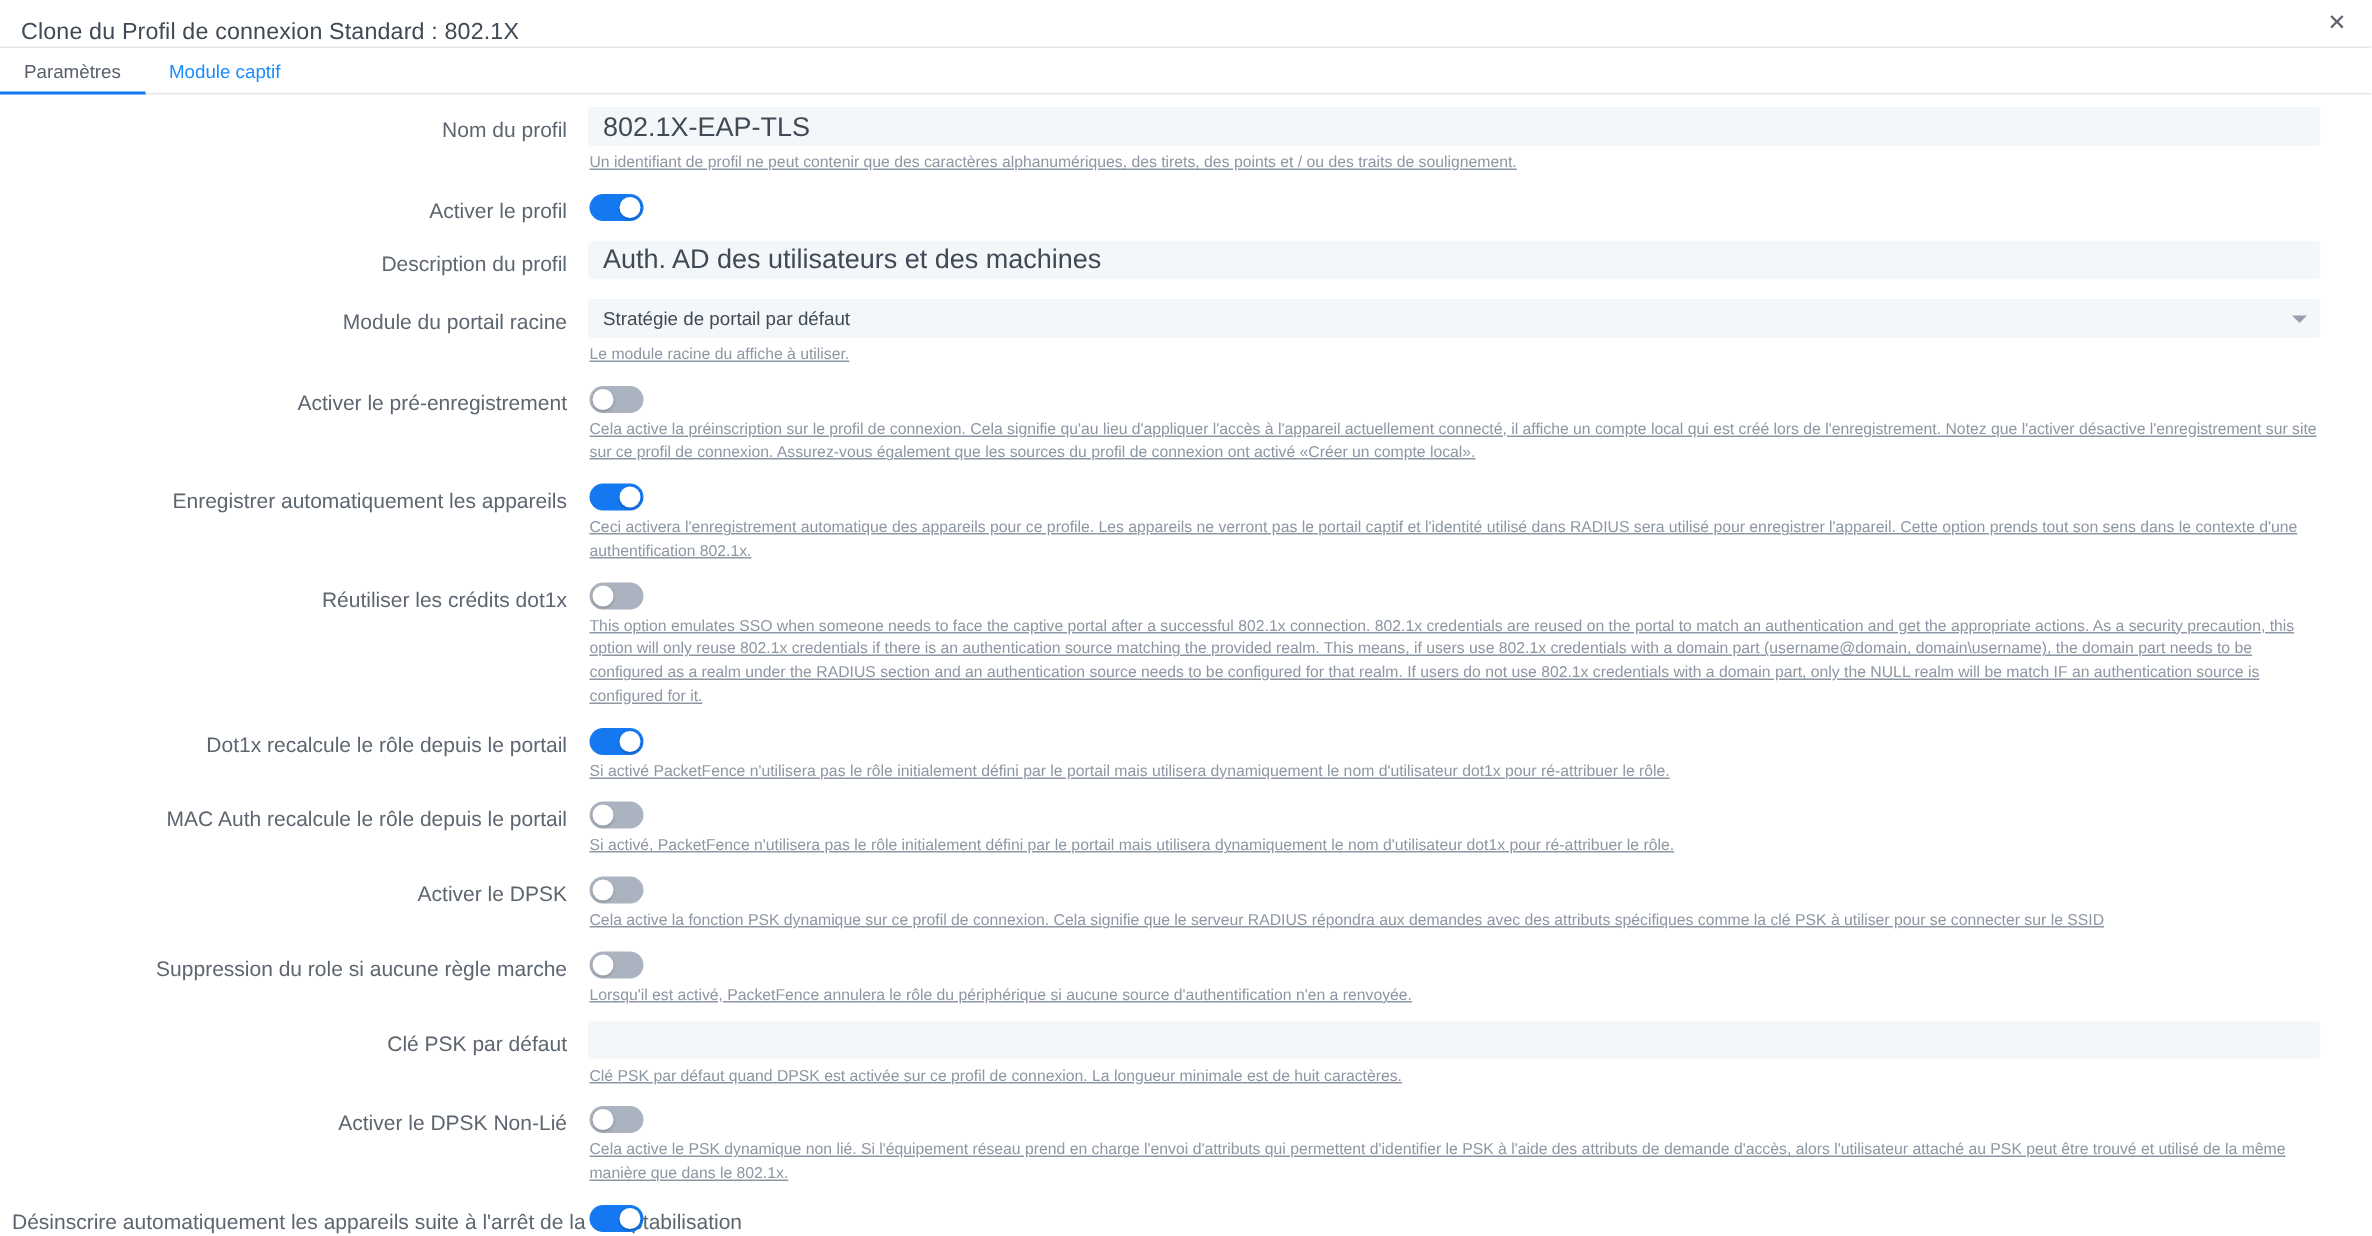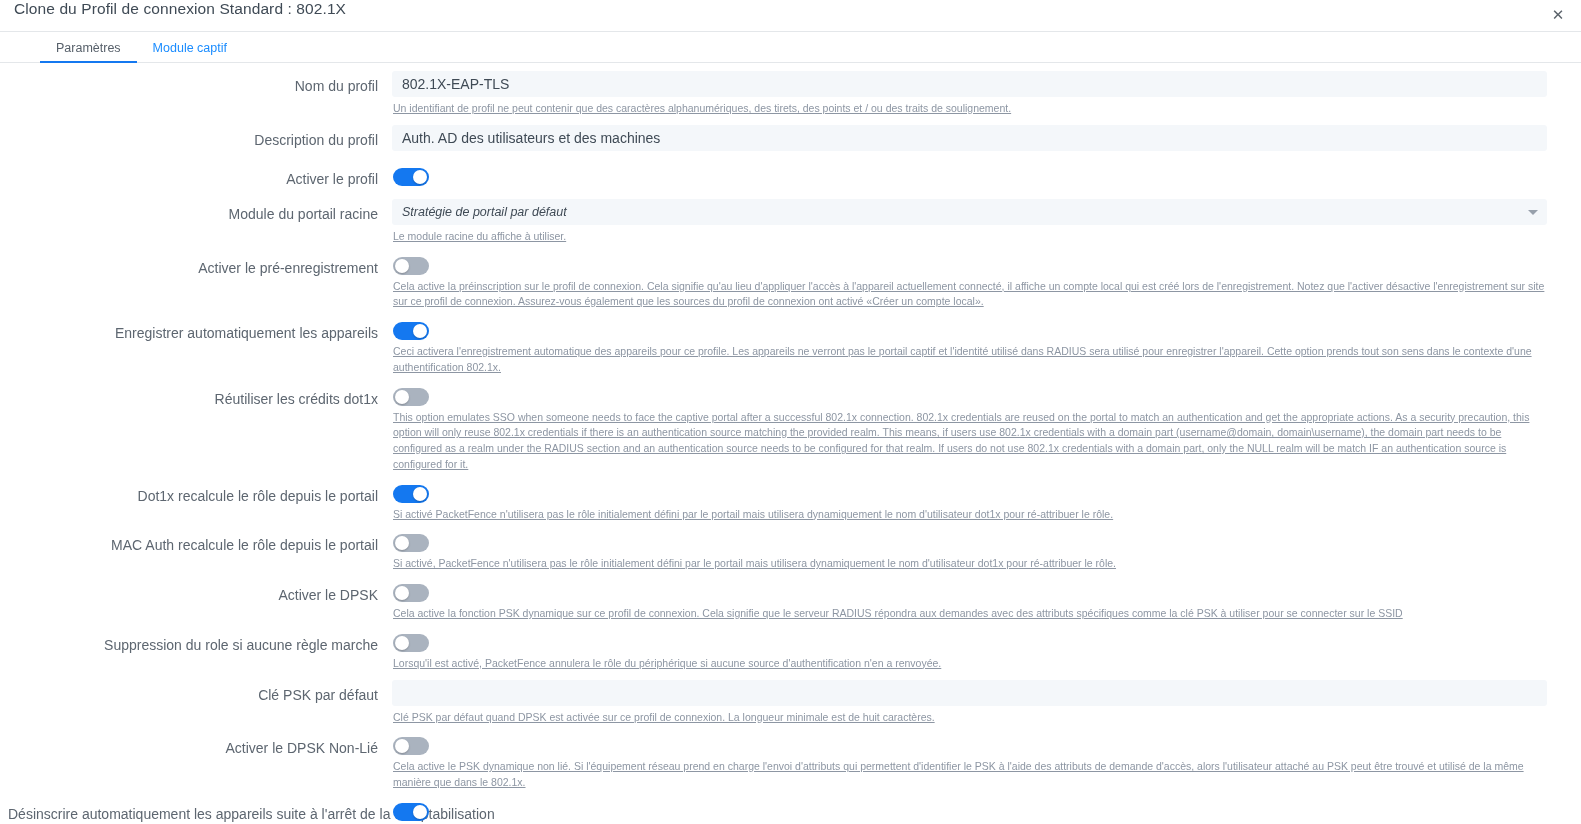--- a/index.html
+++ b/index.html
@@ -18,21 +18,21 @@
     display: flex; flex-direction: column;
   }
 
   
   .modal-header {
     position: relative;
     height: 32px;
     min-height: 32px;
     border-bottom: 1px solid #e4e7ea;
     display: flex;
-    align-items: flex-start;
+    align-items: flex-end;
     padding: 0 12px 0 14px;
     background: #ffffff;
   }
   .modal-title {
     font-size: 15.5px;
     color: #3f4a55;
     font-weight: 400;
     letter-spacing: 0.1px;
     white-space: nowrap;
   }
@@ -64,21 +64,21 @@
     position: relative;
     padding: 0 16px 8px 16px;
     font-size: 12.5px;
     line-height: 1;
     cursor: pointer;
     color: #1a8cff;
     background: none; border: none;
     font-family: inherit;
     white-space: nowrap;
   }
-  .tab.active { color: #57606a; margin-left: 40px; }
+  .tab.active { color: #57606a; }
   .tab.active::after {
     content: "";
     position: absolute;
     left: 0; right: 0; bottom: -1px;
     height: 2px;
     background: #1478f0;
   }
 
   
   .form-scroll {
@@ -114,21 +114,21 @@
   .fcontrol { min-width: 0; padding-right: 0; }
 
   .finput {
     display: block;
     width: 100%;
     height: 26px;
     background: #f4f7fa;
     border: 1px solid transparent;
     border-radius: 3px;
     padding: 0 9px;
-    font-size: 14px;
+    font-size: 18px;
     color: #3f4a55;
     font-family: inherit;
     outline: none;
   }
   .finput::placeholder { color: #9aa3ad; }
 
   .fselect-wrap { position: relative; }
   .fselect {
     display: block;
     width: 100%;
@@ -137,21 +137,20 @@
     border: 1px solid transparent;
     border-radius: 3px;
     padding: 0 26px 0 9px;
     font-size: 12.5px;
     color: #3f4a55;
     font-family: inherit;
     appearance: none;
     -webkit-appearance: none;
     outline: none;
     cursor: pointer;
-    font-style: italic;
   }
   .caret-icon {
     position: absolute;
     right: 9px; top: 50%;
     margin-top: -2px;
     width: 0; height: 0;
     border-left: 5px solid transparent;
     border-right: 5px solid transparent;
     border-top: 5px solid #97a0ab;
     pointer-events: none;
@@ -215,31 +214,31 @@
     <div class="form-inner" id="form-root">
         <div class="frow">
           <div class="flabel">Nom du profil</div>
           <div class="fcontrol">
             <input type="text" class="finput" placeholder="" value="802.1X-EAP-TLS" style="">
             <p class="fhelp">Un identifiant de profil ne peut contenir que des caractères alphanumériques, des tirets, des points et / ou des traits de soulignement.</p>
             <div class="spacer-sm"></div>
           </div>
         </div>
         <div class="frow">
+          <div class="flabel">Activer le profil</div>
+          <div class="fcontrol">
+            <div class="toggle-cell"><button class="toggle on" aria-pressed="true"><span class="knob"></span></button></div>
+            <div class="spacer-xs"></div>
+            <div class="spacer-sm"></div>
+          </div>
+        </div>
+        <div class="frow">
           <div class="flabel">Description du profil</div>
           <div class="fcontrol">
             <input type="text" class="finput" placeholder="" value="Auth. AD des utilisateurs et des machines" style="">
-            <div class="spacer-xs"></div>
-            <div class="spacer-sm"></div>
-          </div>
-        </div>
-        <div class="frow">
-          <div class="flabel">Activer le profil</div>
-          <div class="fcontrol">
-            <div class="toggle-cell"><button class="toggle on" aria-pressed="true"><span class="knob"></span></button></div>
             <div class="spacer-xs"></div>
             <div class="spacer-sm"></div>
           </div>
         </div>
         <div class="frow">
           <div class="flabel">Module du portail racine</div>
           <div class="fcontrol">
             <div class="fselect-wrap">
               <select class="fselect"><option>Stratégie de portail par défaut</option></select>
               <span class="caret-icon"></span>

